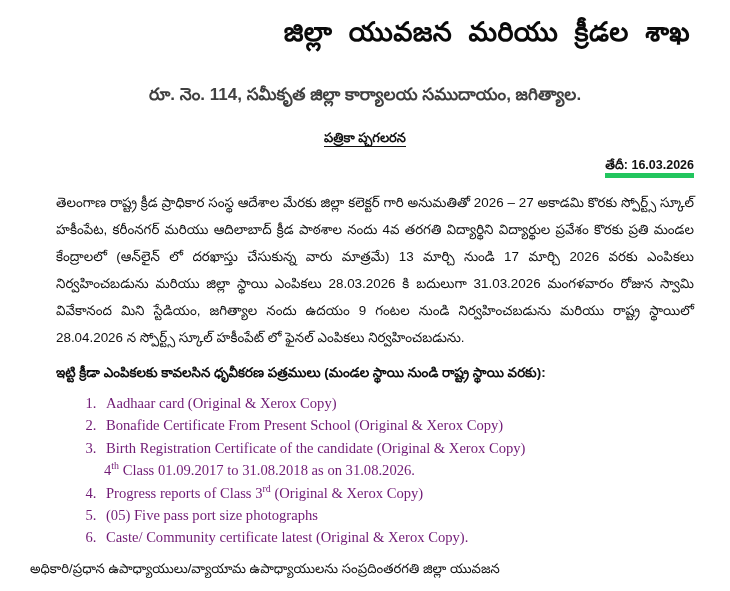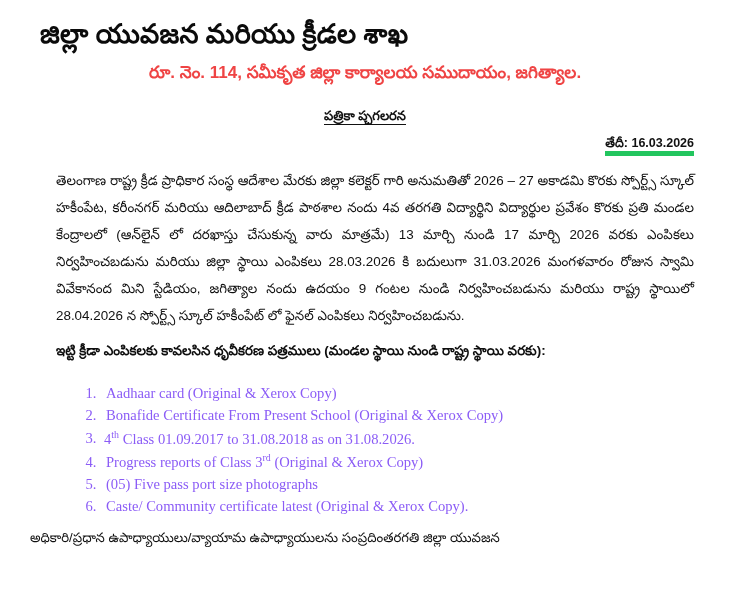--- a/index.html
+++ b/index.html
@@ -15,39 +15,39 @@
     overflow: hidden;
   }
   .page {
     position: relative;
     width: 730px;
     height: 591px;
     padding: 0;
     box-sizing: border-box;
   }
   .doc-title {
-    text-align: left;
-    font-family: Liberation Serif, serif;
+    text-align: right;
+    font-family: Liberation Mono, monospace;
     font-size: 27px;
     font-weight: 700;
     letter-spacing: 0.3px;
     margin: 10px 0 0 0;
     padding: 8px 40px 0 40px;
     line-height: 1.25;
     color: #0b0b0b;
   }
   .doc-subtitle {
     text-align: center;
     font-family: "Liberation Sans", sans-serif;
     font-size: 17px;
     font-weight: 700;
-    margin: 10px 0 0 0;
+    margin: 32px 0 0 0;
     padding: 0 50px;
     line-height: 1.3;
-    color: #ef4444;
+    color: #404040;
   }
   .press-note {
     text-align: center;
     font-family: "Liberation Sans", sans-serif;
     font-size: 13px;
     font-weight: 600;
     margin: 24px 0 0 0;
     color: #111;
   }
   .press-note span {
@@ -79,25 +79,25 @@
   }
   .section-head {
     font-family: "Liberation Sans", sans-serif;
     font-size: 13.4px;
     font-weight: 700;
     margin: 14px 0 0 0;
     padding: 0 34px 0 56px;
     color: #0e0e0e;
   }
   ol.docs-list {
-    margin: 22px 0 0 0;
+    margin: 10px 0 0 0;
     padding: 0 0 0 100px;
     font-size: 14.6px;
     line-height: 1.45;
-    color: #8b5cf6;
+    color: #701a75;
   }
   ol.docs-list li {
     margin: 0 0 1px 0;
     padding-left: 6px;
   }
   ol.docs-list li .sub {
     display: block;
     margin-left: -2px;
   }
   sup {
@@ -135,21 +135,21 @@
 
   <div class="date-line"><span>తేదీ: 16.03.2026</span></div>
 
   <div class="body-para">తెలంగాణ రాష్ట్ర క్రీడ ప్రాధికార సంస్థ ఆదేశాల మేరకు జిల్లా కలెక్టర్ గారి అనుమతితో 2026 – 27 అకాడమి కొరకు స్పోర్ట్స్ స్కూల్ హకీంపేట, కరీంనగర్ మరియు ఆదిలాబాద్ క్రీడ పాఠశాల నందు 4వ తరగతి విద్యార్థిని విద్యార్థుల ప్రవేశం కొరకు ప్రతి మండల కేంద్రాలలో (ఆన్‌లైన్ లో దరఖాస్తు చేసుకున్న వారు మాత్రమే) 13 మార్చి నుండి 17 మార్చి 2026 వరకు ఎంపికలు నిర్వహించబడును మరియు జిల్లా స్థాయి ఎంపికలు 28.03.2026 కి బదులుగా 31.03.2026 మంగళవారం రోజున స్వామి వివేకానంద మిని స్టేడియం, జగిత్యాల నందు ఉదయం 9 గంటల నుండి నిర్వహించబడును మరియు రాష్ట్ర స్థాయిలో 28.04.2026 న స్పోర్ట్స్ స్కూల్ హకీంపేట్ లో ఫైనల్ ఎంపికలు నిర్వహించబడును.</div>
 
   <div class="section-head">ఇట్టి క్రీడా ఎంపికలకు కావలసిన ధృవీకరణ పత్రములు (మండల స్థాయి నుండి రాష్ట్ర స్థాయి వరకు):</div>
 
   <ol class="docs-list">
     <li><span>Aadhaar card (Original &amp; Xerox Copy)</span></li>
     <li><span>Bonafide Certificate From Present School (Original &amp; Xerox Copy)</span></li>
-    <li><span class="sub">4<sup>th</sup> Class 01.09.2017 to 31.08.2018 as on 31.08.2026.</span></li>
+    <li><span>Birth Registration Certificate of the candidate (Original &amp; Xerox Copy)</span><span class="sub">4<sup>th</sup> Class 01.09.2017 to 31.08.2018 as on 31.08.2026.</span></li>
     <li><span>Progress reports of Class 3<sup>rd</sup> (Original &amp; Xerox Copy)</span></li>
     <li><span>(05) Five pass port size photographs</span></li>
     <li><span>Caste/ Community certificate latest (Original &amp; Xerox Copy).</span></li>
   </ol>
 
   <div class="closing-last">అధికారి/ప్రధాన ఉపాధ్యాయులు/వ్యాయామ ఉపాధ్యాయులను సంప్రదింతరగతి జిల్లా యువజన</div>
 
 </div>
 
 </body></html>

